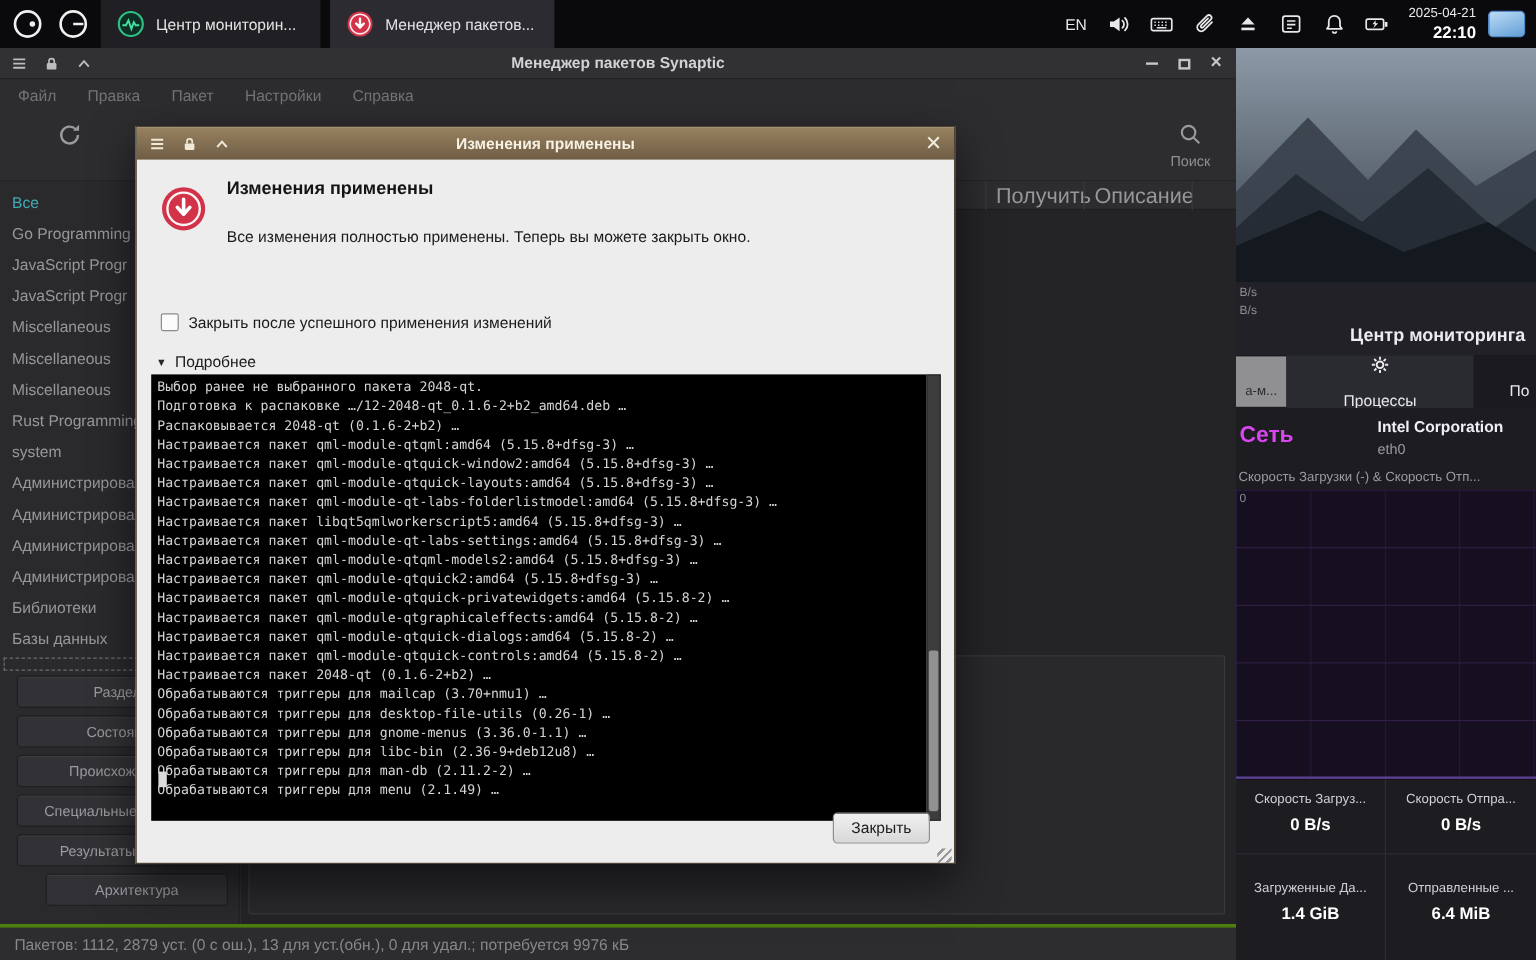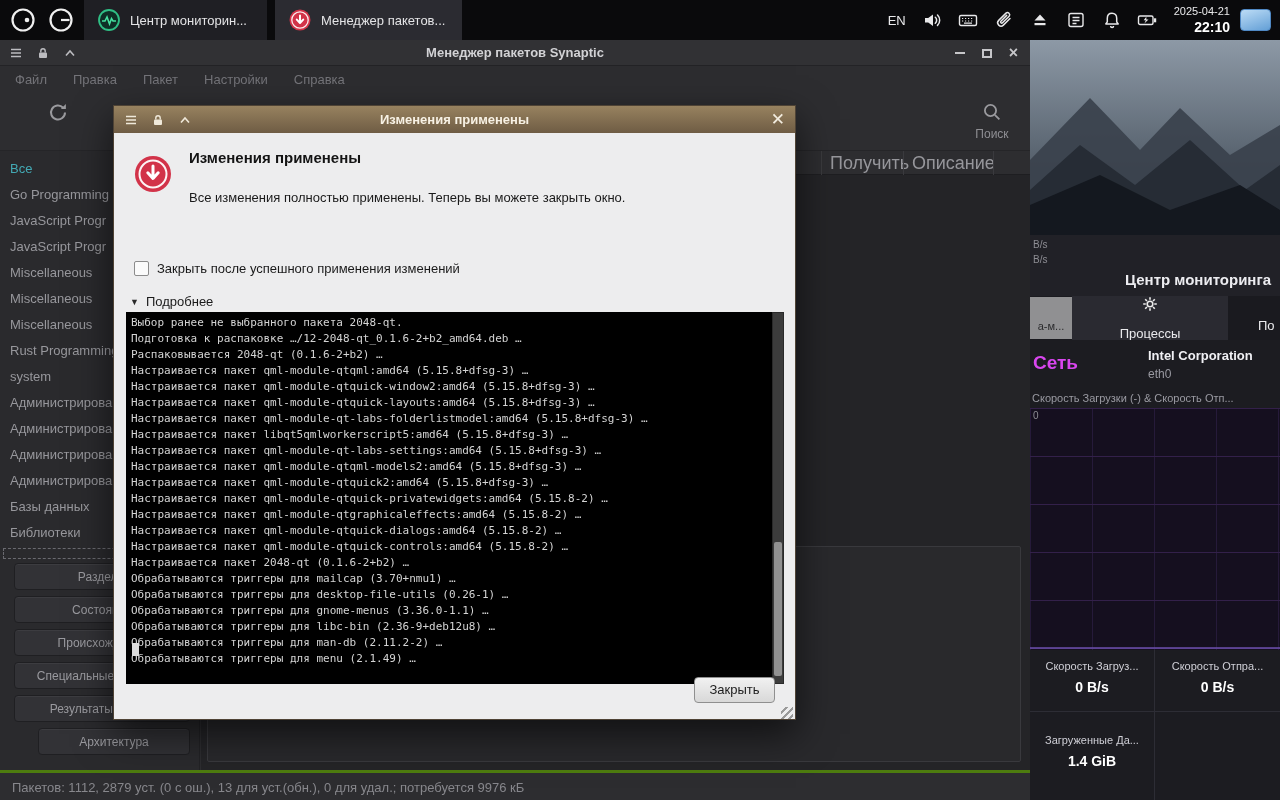--- a/index.html
+++ b/index.html
@@ -281,22 +281,22 @@
             <div class="cat-item">JavaScript Progr</div>
             <div class="cat-item">Miscellaneous</div>
             <div class="cat-item">Miscellaneous</div>
             <div class="cat-item">Miscellaneous</div>
             <div class="cat-item">Rust Programming</div>
             <div class="cat-item">system</div>
             <div class="cat-item">Администрирова</div>
             <div class="cat-item">Администрирова</div>
             <div class="cat-item">Администрирова</div>
             <div class="cat-item">Администрирова</div>
+            <div class="cat-item">Библиотеки</div>
             <div class="cat-item">Базы данных</div>
-            <div class="cat-item">Библиотеки</div>
           </div>
         <div class="cat-focus"></div>
         <div class="filter-stack">
 
         <button class="filter-btn">Разделы</button>
             <button class="filter-btn">Состояние</button>
             <button class="filter-btn">Происхождение</button>
             <button class="filter-btn">Специальные фильтры</button>
             <button class="filter-btn">Результаты поиска</button>
             <button class="filter-btn">Архитектура</button>
@@ -378,20 +378,24 @@
         <div class="stat-cell">
           <span class="stat-label">Скорость Отпра...</span>
           <span class="stat-value">0 B/s</span>
         </div>
 
         <div class="stat-cell">
           <span class="stat-label">Загруженные Да...</span>
           <span class="stat-value">1.4 GiB</span>
         </div>
 
+        <div class="stat-cell">
+          <span class="stat-label">Отправленные ...</span>
+          <span class="stat-value">6.4 MiB</span>
+        </div>
       </div>
   </div>
 
   <div id="dialog">
     <div class="dlg-titlebar">
       <div class="dlg-tb-icons">
         <span>
             <svg width="14" height="14" viewBox="0 0 14 14">
               <path d="M2 3.5h10M2 7h10M2 10.5h10" stroke="#f0e9da" stroke-width="1.6"></path>
             </svg>

